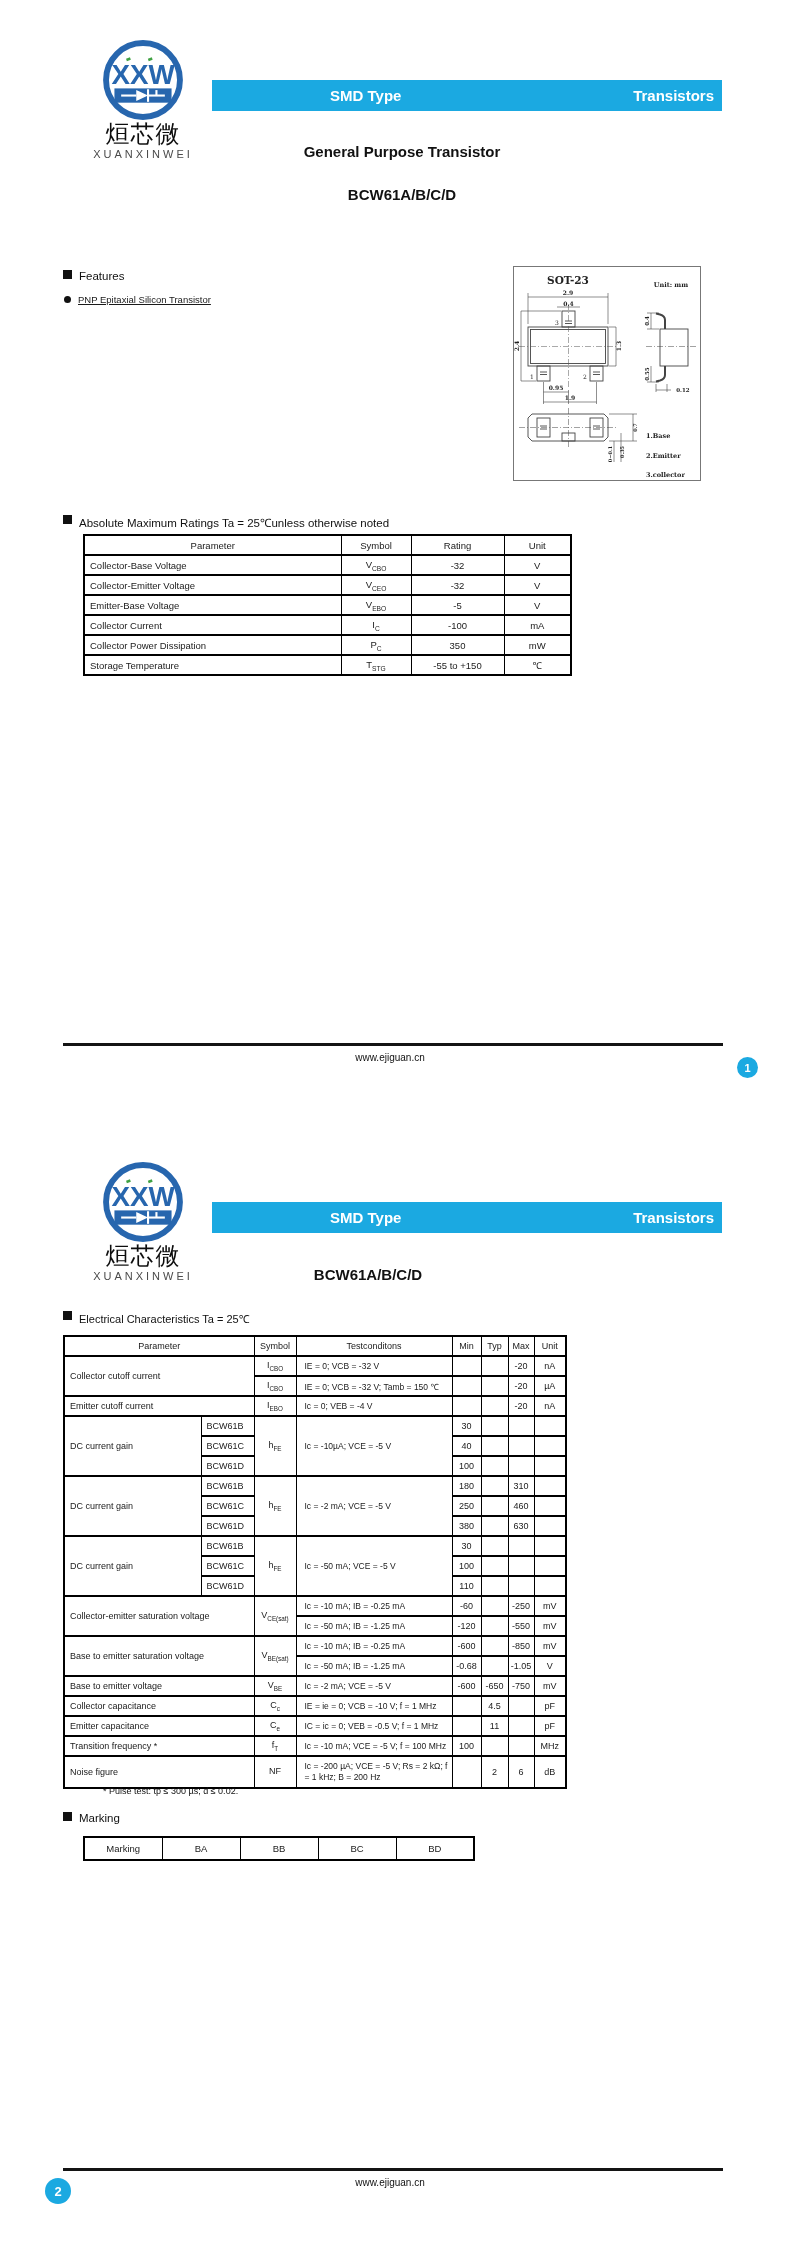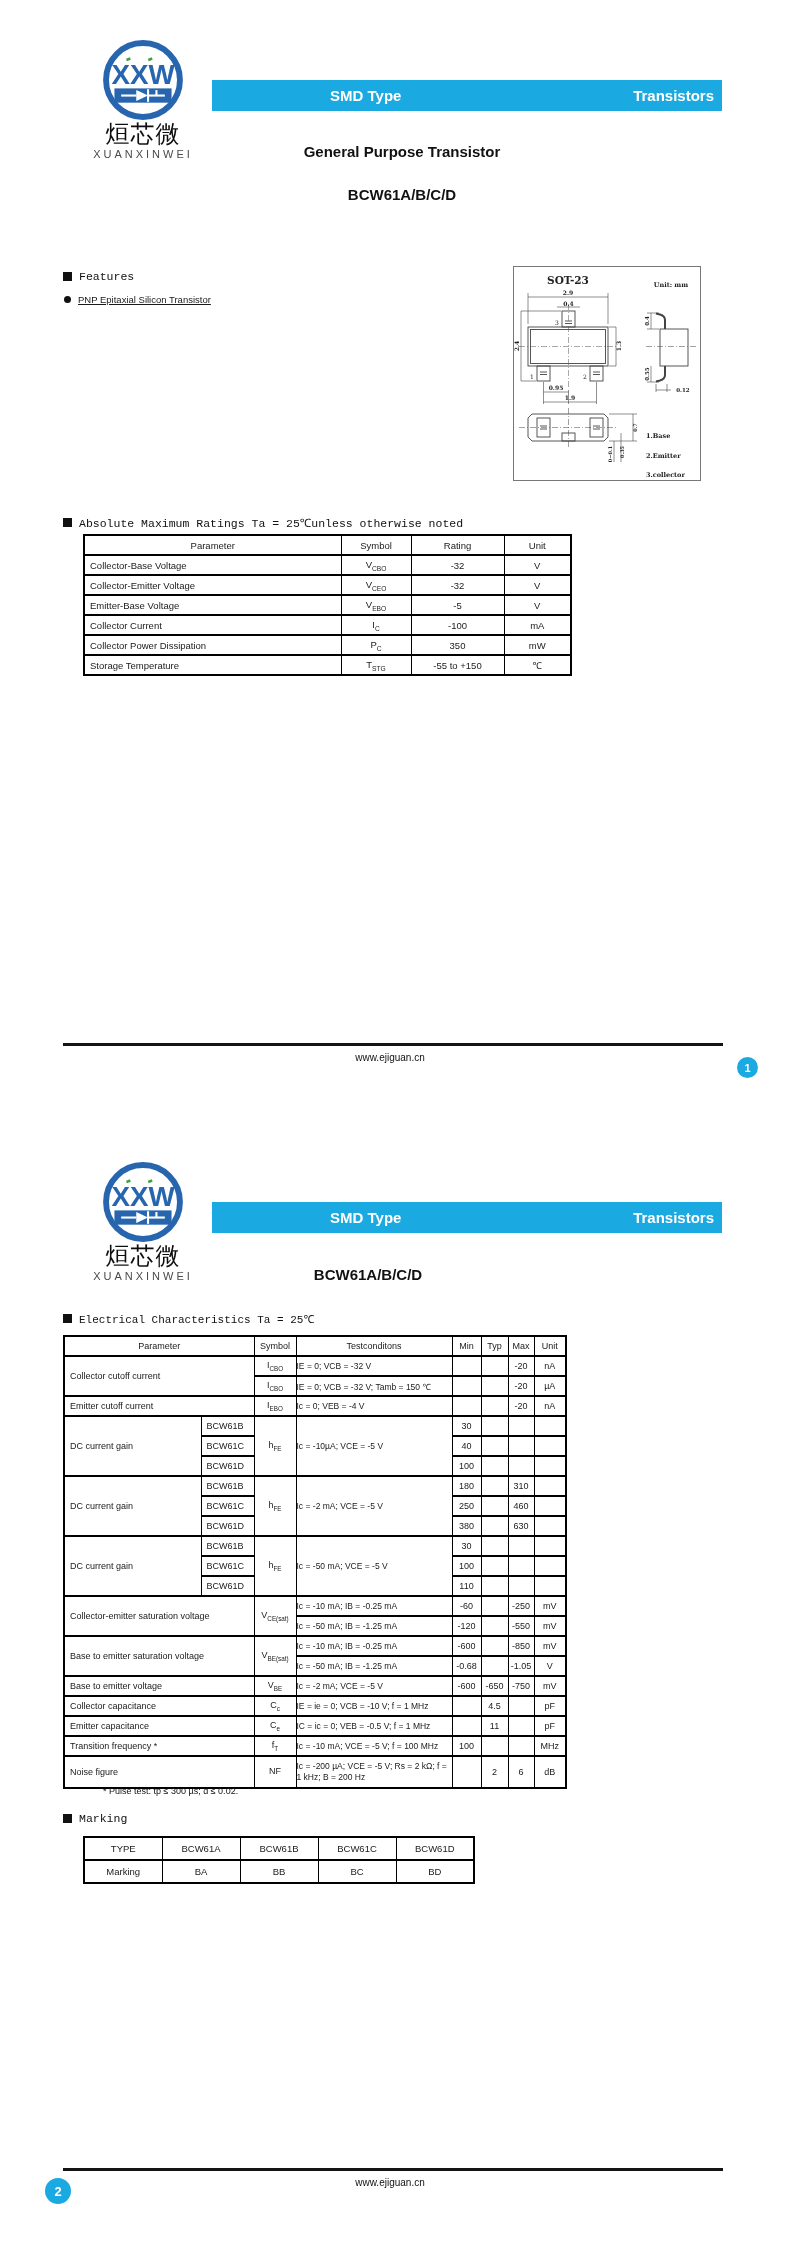--- a/index.html
+++ b/index.html
@@ -14,36 +14,36 @@
   .logo-cn{font-size:24px;font-weight:normal;letter-spacing:1px;color:#0d0d0d;line-height:1.05;font-family:"DejaVu Sans",sans-serif;}
   .logo-en{font-size:11px;letter-spacing:3px;color:#4a4a4a;margin-top:1px;}
 
   
   .header-bar{position:absolute;left:212px;top:80px;width:510px;height:31px;background:#1ba9e1;color:#fff;
     display:flex;align-items:center;justify-content:space-between;font-weight:bold;font-size:15px;}
   .bar-left{margin-left:118px;}
   .bar-right{margin-right:8px;}
 
   .doc-title{position:absolute;left:212px;width:380px;text-align:center;font-weight:bold;font-size:15px;color:#111;}
-  .section-head{position:absolute;font-size:11.5px;color:#111;display:flex;align-items:center;gap:7px;white-space:nowrap;font-family:Liberation Mono, monospace;}
+  .section-head{position:absolute;font-size:11.5px;color:#111;display:flex;align-items:flex-start;gap:7px;white-space:nowrap;}
   .sq{width:9px;height:9px;background:#111;flex:0 0 auto;}
   .feature-item{position:absolute;font-size:9.5px;display:flex;align-items:center;gap:7px;}
   .dot{width:7px;height:7px;border-radius:50%;background:#111;flex:0 0 auto;}
 
   
   table{border-collapse:collapse;table-layout:fixed;position:absolute;background:#fff;border:2px solid #000;}
   th,td{border:1px solid #000;border-top-width:2px;border-bottom-width:2px;text-align:center;padding:0 2px;
     overflow:hidden;white-space:nowrap;font-weight:normal;}
   .abs-table{left:83px;top:534px;width:487px;font-size:9.5px;}
   .abs-table td,.abs-table th{height:18px;}
   .pl{text-align:left;padding-left:5px;}
   sub{font-size:0.7em;}
   .elec-table{left:63px;top:213px;width:502px;font-size:9px;}
   .elec-table td,.elec-table th{height:18px;}
-  .elec-table .cond{text-align:left;padding-left:0;font-size:8.5px;}
+  .elec-table .cond{text-align:left;padding-left:8px;font-size:8.5px;}
   .elec-table .wrap{white-space:normal;line-height:1.25;}
   .mark-table{left:83px;top:714px;width:390px;font-size:9.5px;}
   .mark-table td{height:21px;}
   .note{position:absolute;font-size:9px;color:#111;}
 
   
   .footer-line{position:absolute;left:63px;width:660px;height:3px;background:#141414;}
   .footer-url{position:absolute;left:0;width:780px;text-align:center;font-size:10px;color:#111;}
   .page-bubble{position:absolute;border-radius:50%;background:#1ba9e1;color:#fff;display:flex;align-items:center;justify-content:center;font-weight:bold;}
   .pkg{position:absolute;left:513px;top:266px;}
@@ -510,27 +510,20 @@
 
   <table class="mark-table">
     <colgroup>
         <col style="width:78px">
         <col style="width:78px">
         <col style="width:78px">
         <col style="width:78px">
         <col style="width:78px">
       </colgroup>
     <tbody>
-        <tr>
-      <td>TYPE</td>
-      <td>BCW61A</td>
-      <td>BCW61B</td>
-      <td>BCW61C</td>
-      <td>BCW61D</td>
-    </tr>
     <tr>
       <td>Marking</td>
       <td>BA</td>
       <td>BB</td>
       <td>BC</td>
       <td>BD</td>
     </tr>
   </tbody>
     </table>
 

